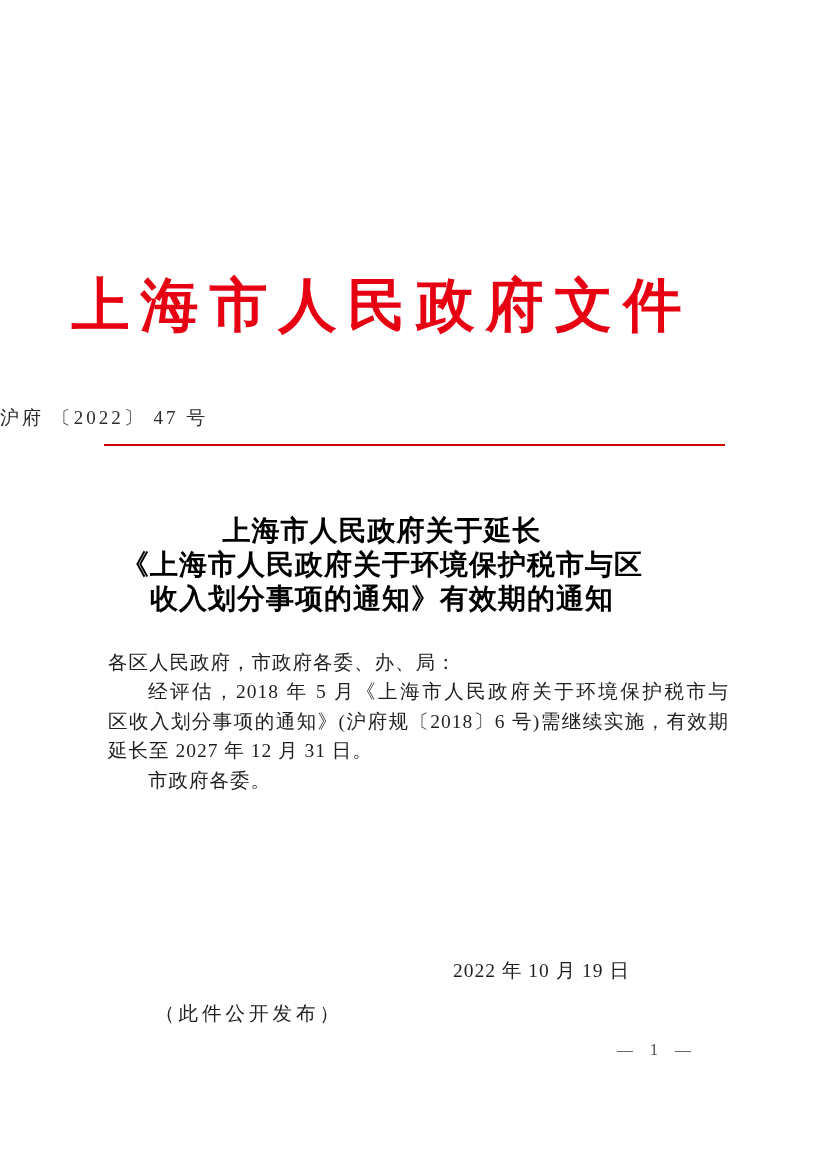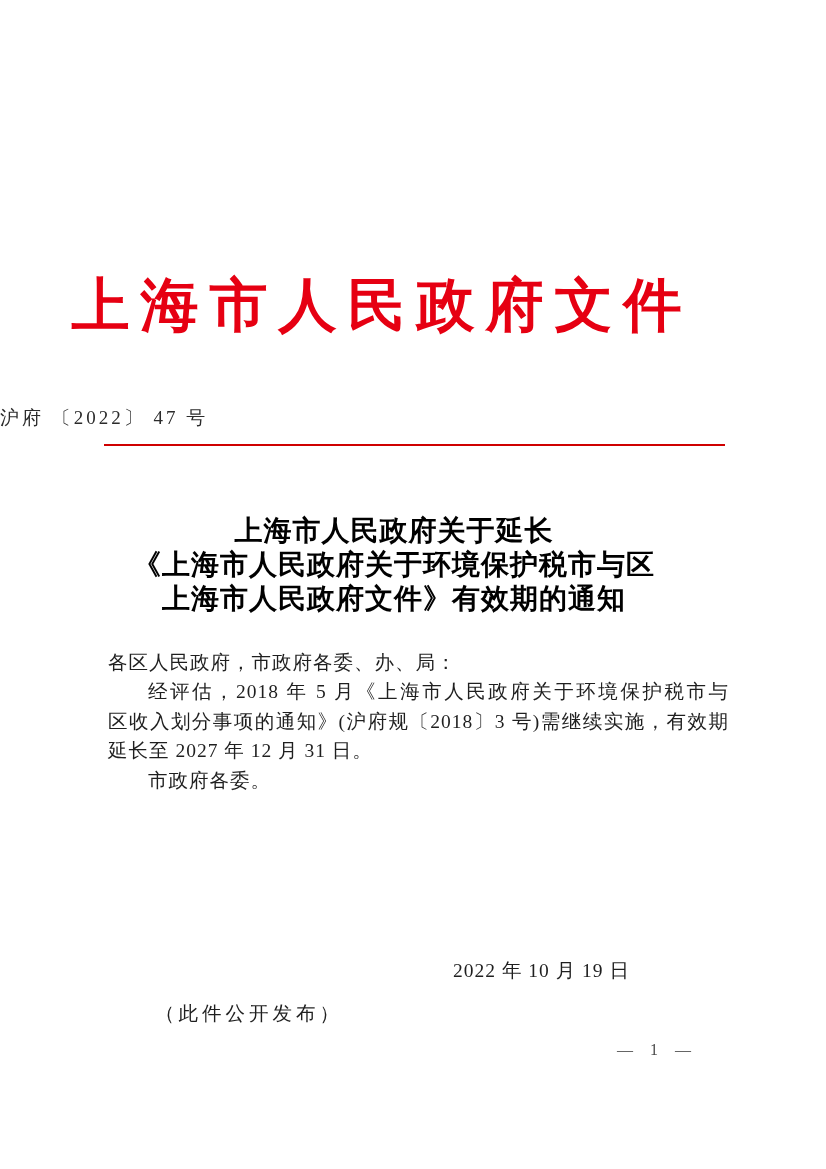--- a/index.html
+++ b/index.html
@@ -57,21 +57,20 @@
     position: absolute;
     top: 514px;
     left: 0;
     width: 100%;
     text-align: center;
     font-size: 28px;
     line-height: 34px;
     font-weight: 700;
     color: #000000;
     letter-spacing: 1px;
-    padding-left: 12px;
   }
   
   .body-text {
     position: absolute;
     top: 648px;
     left: 108px;
     width: 621px;
     font-size: 19.5px;
     line-height: 29.4px;
     color: #1f1f1f;
@@ -124,27 +123,27 @@
 
   <div class="org-title">上海市人民政府文件</div>
 
   <div class="doc-number">沪府 〔2022〕 47 号</div>
 
   <div class="red-rule"></div>
 
   <div class="notice-title">
     <div class="t-line">上海市人民政府关于延长</div>
     <div class="t-line">《上海市人民政府关于环境保护税市与区</div>
-    <div class="t-line">上海市人民政府文件》有效期的通知</div>
+    <div class="t-line">收入划分事项的通知》有效期的通知</div>
   </div>
 
   <div class="body-text">
     <div class="b-line">各区人民政府，市政府各委、办、局：</div>
     <div class="b-line indent justify">经评估，2018 年 5 月《上海市人民政府关于环境保护税市与</div>
-    <div class="b-line justify">区收入划分事项的通知》(沪府规〔2018〕3 号)需继续实施，有效期</div>
+    <div class="b-line justify">区收入划分事项的通知》(沪府规〔2018〕6 号)需继续实施，有效期</div>
     <div class="b-line">延长至 2027 年 12 月 31 日。</div>
     <div class="b-line indent">市政府各委。</div>
   </div>
 
   <div class="issue-date">2022 年 10 月 19 日</div>
 
   <div class="publish-note">（此件公开发布）</div>
 
   <div class="page-number">— 1 —</div>
 

